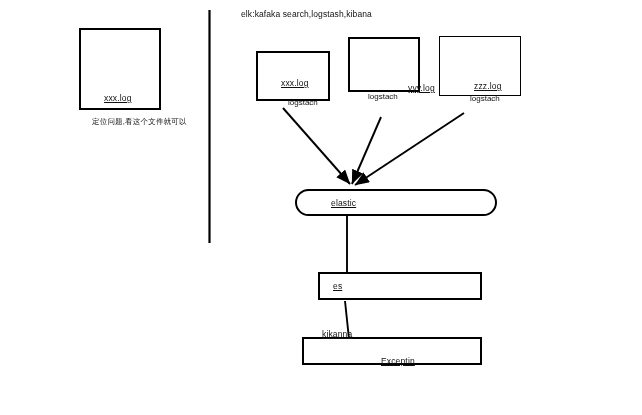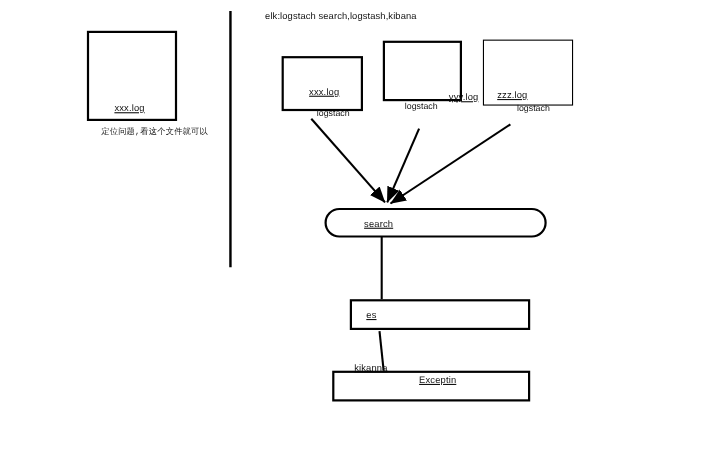--- a/index.html
+++ b/index.html
@@ -55,21 +55,21 @@
   }
   .title-text {
     position: absolute;
     white-space: nowrap;
     font-size: 8.5px;
     line-height: 1;
     color: #111111;
     letter-spacing: 0.1px;
   }
   .cjk {
-    font-family: Liberation Mono, monospace;
+    font-family: Liberation Sans, sans-serif;
     font-size: 7.5px;
     letter-spacing: 0.2px;
   }
 </style>
 </head>
 <body>
 
 <div id="canvas">
 
   <svg class="svg-layer" viewBox="0 0 642 415" xmlns="http://www.w3.org/2000/svg">
@@ -83,41 +83,41 @@
 
     <line x1="283" y1="108" x2="350" y2="184" stroke="#000000" stroke-width="1.9" marker-end="url(#arrowhead)"></line>
     <line x1="381" y1="117" x2="352" y2="184" stroke="#000000" stroke-width="1.9" marker-end="url(#arrowhead)"></line>
     <line x1="464" y1="113" x2="355" y2="185" stroke="#000000" stroke-width="1.9" marker-end="url(#arrowhead)"></line>
 
     <line x1="347" y1="200" x2="347" y2="275" stroke="#000000" stroke-width="1.9"></line>
 
     <line x1="345" y1="301" x2="349" y2="339" stroke="#000000" stroke-width="1.9"></line>
   </svg>
 
-  <div class="title-text" style="left:241px; top:10px;">elk:logstach search,logstash,kibana</div>
+  <div class="title-text" style="left:241px; top:10px;">elk:kafaka search,logstash,kibana</div>
 
   <div class="node-box" style="left:79px; top:28px; width:82px; height:82px;"></div>
   <div class="node-label" style="left:104px; top:94px;">xxx.log</div>
   <div class="caption cjk" style="left:92px; top:118px;">定位问题,看这个文件就可以</div>
 
   <div class="node-box" style="left:256px; top:51px; width:74px; height:50px;"></div>
   <div class="node-label" style="left:281px; top:79px;">xxx.log</div>
   <div class="caption" style="left:288px; top:99px;">logstach</div>
 
   <div class="node-box" style="left:348px; top:37px; width:72px; height:55px;"></div>
   <div class="node-label" style="left:408px; top:84px;">yyy.log</div>
   <div class="caption" style="left:368px; top:93px;">logstach</div>
 
   <div class="node-box thin" style="left:439px; top:36px; width:82px; height:60px;"></div>
-  <div class="node-label" style="left:452px; top:82px;">zzz.log</div>
+  <div class="node-label" style="left:474px; top:82px;">zzz.log</div>
   <div class="caption" style="left:470px; top:95px;">logstach</div>
 
   <div class="node-box rounded" style="left:295px; top:189px; width:202px; height:27px;"></div>
-  <div class="node-label" style="left:331px; top:199px;">search</div>
+  <div class="node-label" style="left:331px; top:199px;">elastic</div>
 
   <div class="node-box" style="left:318px; top:272px; width:164px; height:28px;"></div>
   <div class="node-label" style="left:333px; top:282px;">es</div>
 
   <div class="node-box" style="left:302px; top:337px; width:180px; height:28px;"></div>
   <div class="node-label" style="left:322px; top:330px;">kikanna</div>
-  <div class="node-label" style="left:381px; top:341px;">Exceptin</div>
+  <div class="node-label" style="left:381px; top:357px;">Exceptin</div>
 
 </div>
 
 </body></html>

